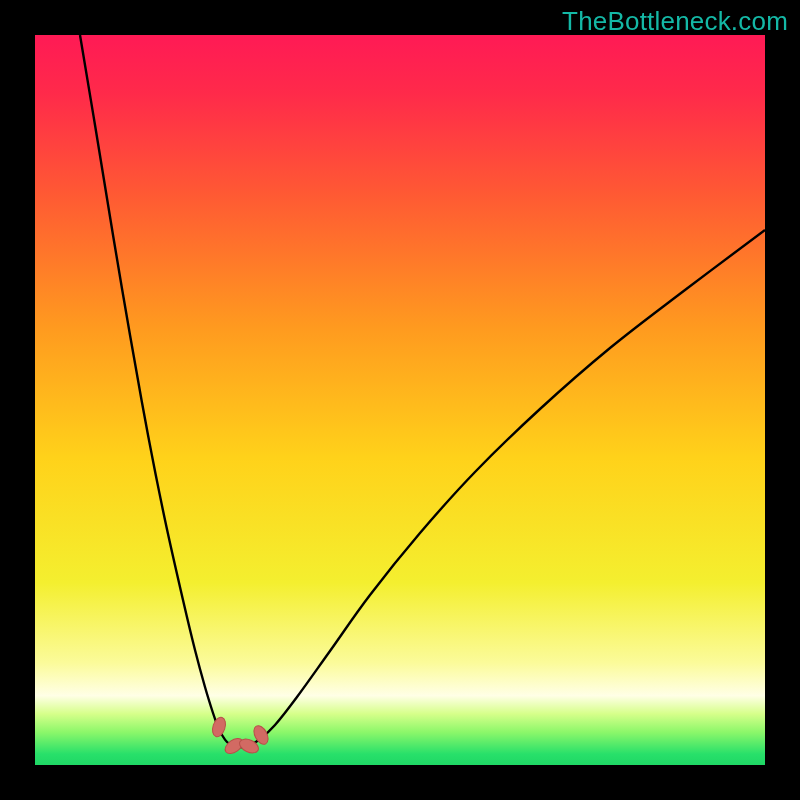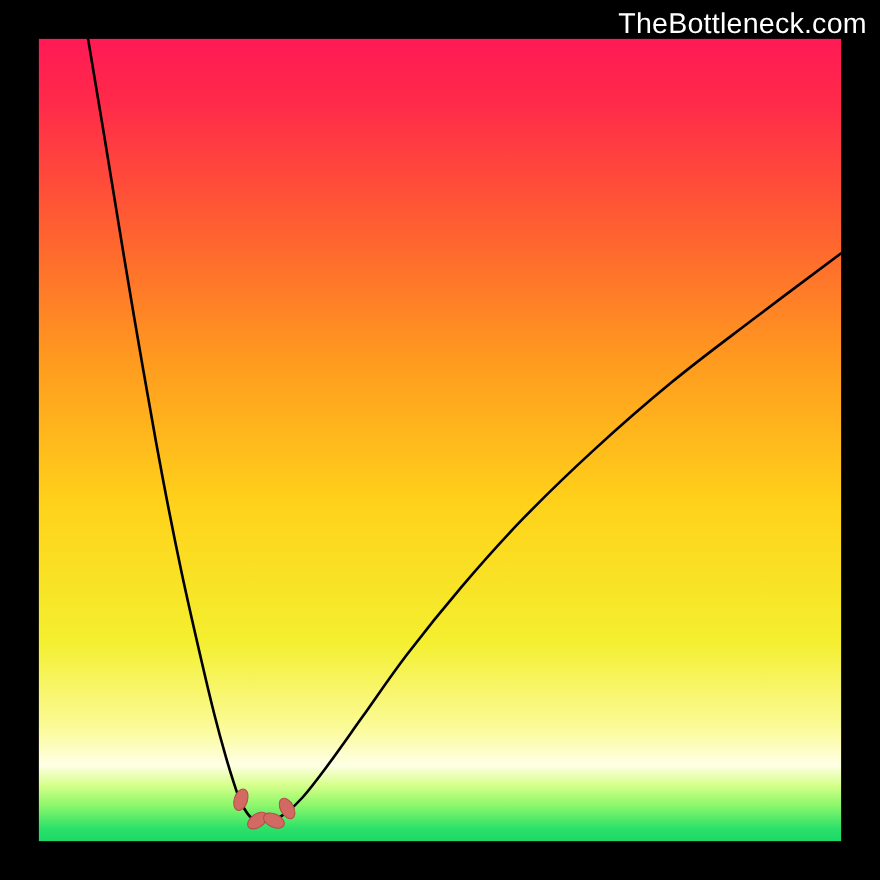--- a/index.html
+++ b/index.html
@@ -25,21 +25,21 @@
     overflow: hidden;
   }
   .gradient {
     position: absolute;
     inset: 0;
   }
   .watermark {
     position: absolute;
     top: 6px;
     right: 12px;
-    color: #ffffff;
+    color: #14b8a6;
     font-size: 26px;
     font-weight: 400;
     letter-spacing: 0.2px;
   }
   svg.curve {
     position: absolute;
     inset: 0;
     width: 100%;
     height: 100%;
     overflow: visible;

